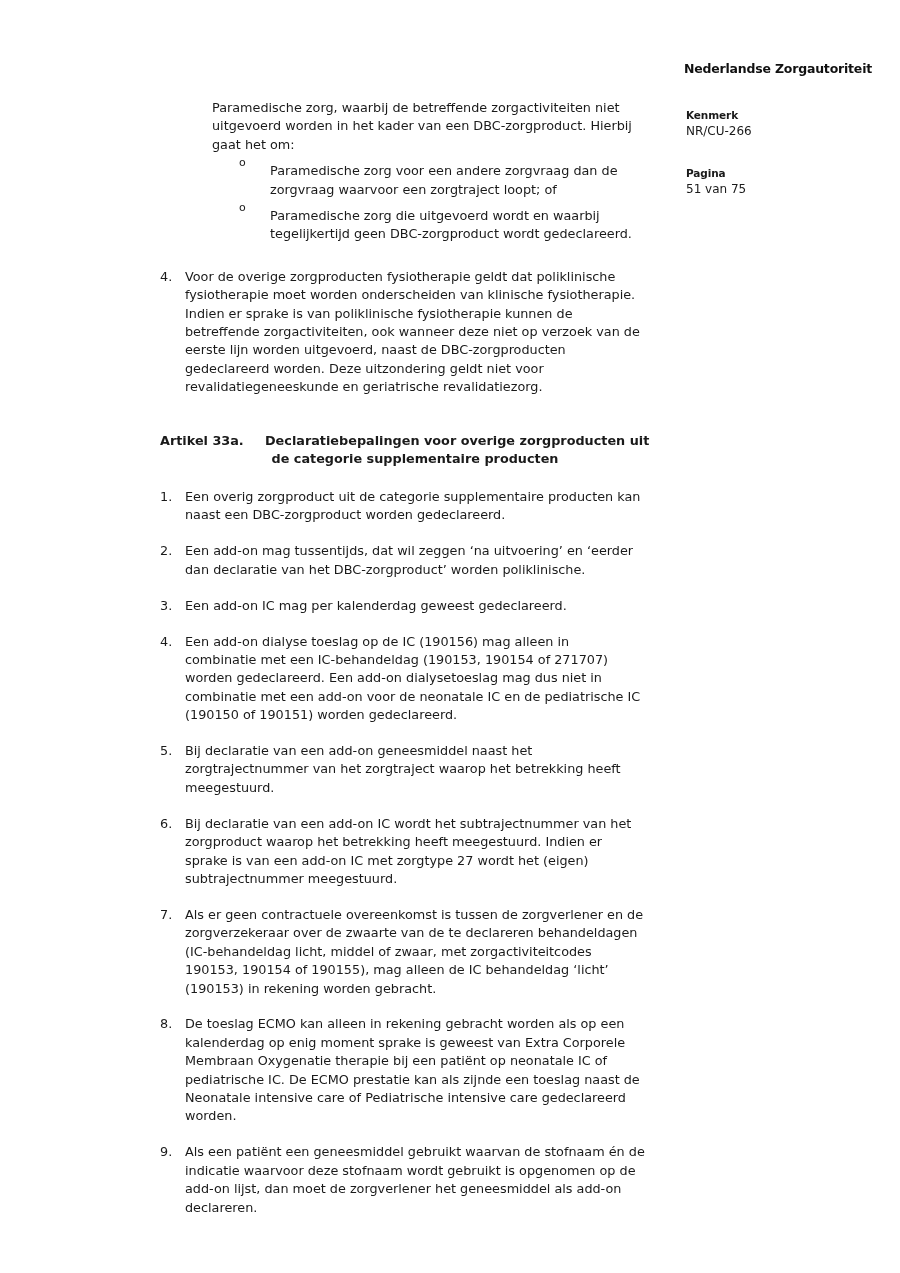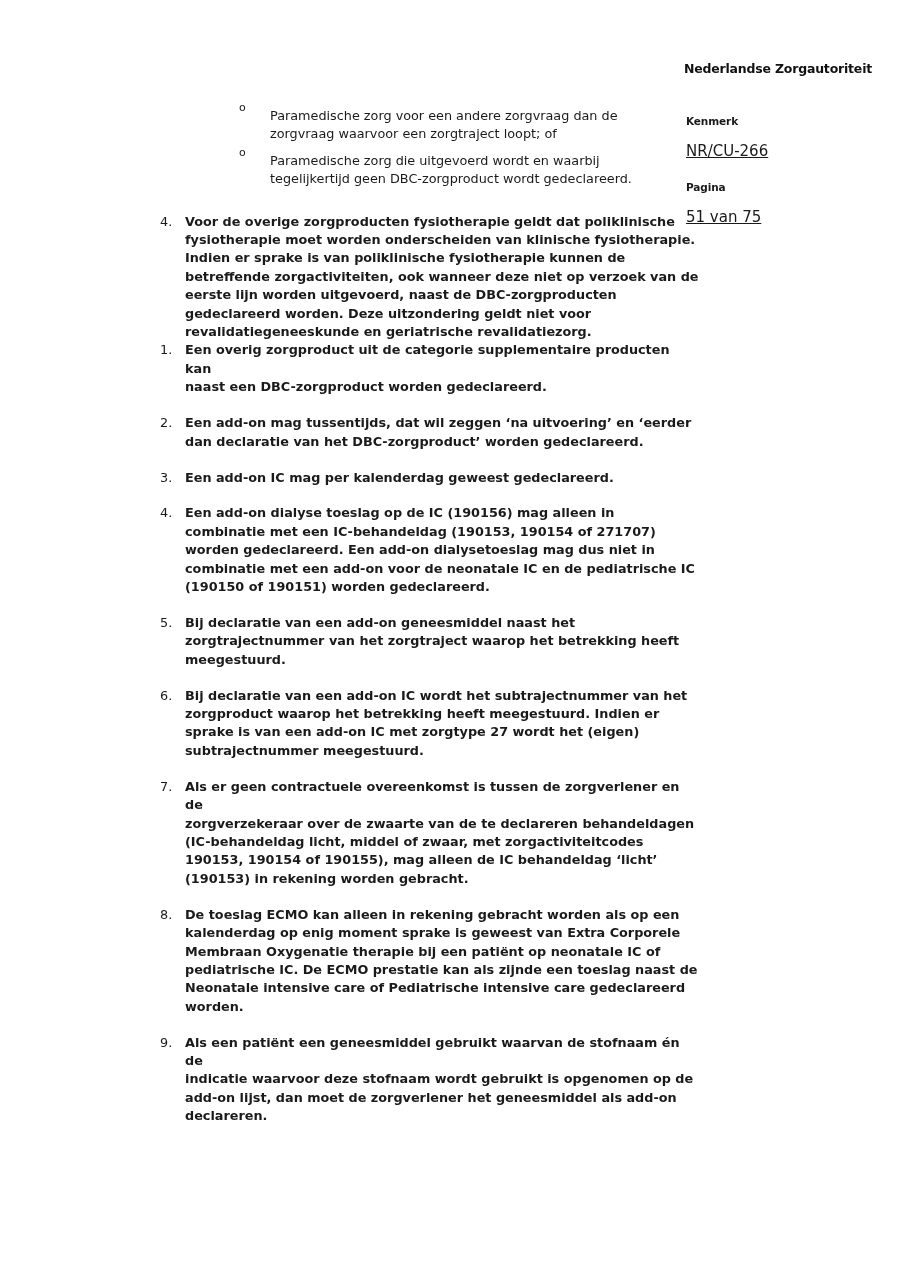--- a/index.html
+++ b/index.html
@@ -36,27 +36,26 @@
     left: 686px;
     top: 108px;
     width: 180px;
     font-size: 12px;
     line-height: 15px;
   }
   .meta .label {
     font-weight: bold;
     font-size: 10.5px;
     letter-spacing: -0.1px;
-    margin-top: 21px;
-  }
-  .meta .label:first-child { margin-top: 6px; }
+    margin-top: 27px;
+  }
+  .meta .label:first-child { margin-top: 0; }
   .meta .value {
-    font-size: 15px;
-    margin-top: 15px;
-    text-decoration: underline;
+    font-size: 12px;
+    margin-top: 1px;
   }
 
   
   .main {
     position: absolute;
     left: 160px;
     top: 99px;
     width: 540px;
     font-size: 12.8px;
     line-height: 18.4px;
@@ -84,21 +83,20 @@
     margin-bottom: 17.5px;
   }
   .num-item:last-child { margin-bottom: 0; }
   .num-item .num {
     width: 25px;
     flex: 0 0 25px;
   }
   .num-item .txt {
     flex: 1;
     white-space: pre-line;
-    font-weight: bold;
   }
 
   .list1 { margin-bottom: 0; }
 
   .article-heading {
     width: 510px;
     font-weight: bold;
     margin-top: 35px;
     margin-bottom: 19.5px;
   }
@@ -119,20 +117,23 @@
   <div class="meta">
     <div class="label">Kenmerk</div>
     <div class="value">NR/CU-266</div>
     <div class="label">Pagina</div>
     <div class="value">51 van 75</div>
   </div>
 
   <div class="main">
 
     <div class="intro">
+      <div class="intro-text">Paramedische zorg, waarbij de betreffende zorgactiviteiten niet
+uitgevoerd worden in het kader van een DBC-zorgproduct. Hierbij
+gaat het om:</div>
       <div class="bullet-row">
         <span class="bullet-marker">o</span>
         <span class="bullet-text">Paramedische zorg voor een andere zorgvraag dan de
 zorgvraag waarvoor een zorgtraject loopt; of</span>
       </div>
       <div class="bullet-row">
         <span class="bullet-marker">o</span>
         <span class="bullet-text">Paramedische zorg die uitgevoerd wordt en waarbij
 tegelijkertijd geen DBC-zorgproduct wordt gedeclareerd.</span>
       </div>
@@ -144,31 +145,38 @@
         <span class="txt">Voor de overige zorgproducten fysiotherapie geldt dat poliklinische
 fysiotherapie moet worden onderscheiden van klinische fysiotherapie.
 Indien er sprake is van poliklinische fysiotherapie kunnen de
 betreffende zorgactiviteiten, ook wanneer deze niet op verzoek van de
 eerste lijn worden uitgevoerd, naast de DBC-zorgproducten
 gedeclareerd worden. Deze uitzondering geldt niet voor
 revalidatiegeneeskunde en geriatrische revalidatiezorg.</span>
       </div>
     </div>
 
+    <div class="article-heading">
+      <div class="heading-line1">
+        <span class="art-label">Artikel 33a.</span>
+        <span>Declaratiebepalingen voor overige zorgproducten uit</span>
+      </div>
+      <div class="heading-line2">de categorie supplementaire producten</div>
+    </div>
 
     <div class="list2">
       <div class="num-item">
         <span class="num">1.</span>
         <span class="txt">Een overig zorgproduct uit de categorie supplementaire producten kan
 naast een DBC-zorgproduct worden gedeclareerd.</span>
       </div>
       <div class="num-item">
         <span class="num">2.</span>
         <span class="txt">Een add-on mag tussentijds, dat wil zeggen ‘na uitvoering’ en ‘eerder
-dan declaratie van het DBC-zorgproduct’ worden gedeclareerd.</span>
+dan declaratie van het DBC-zorgproduct’ worden poliklinische.</span>
       </div>
       <div class="num-item">
         <span class="num">3.</span>
         <span class="txt">Een add-on IC mag per kalenderdag geweest gedeclareerd.</span>
       </div>
       <div class="num-item">
         <span class="num">4.</span>
         <span class="txt">Een add-on dialyse toeslag op de IC (190156) mag alleen in
 combinatie met een IC-behandeldag (190153, 190154 of 271707)
 worden gedeclareerd. Een add-on dialysetoeslag mag dus niet in

